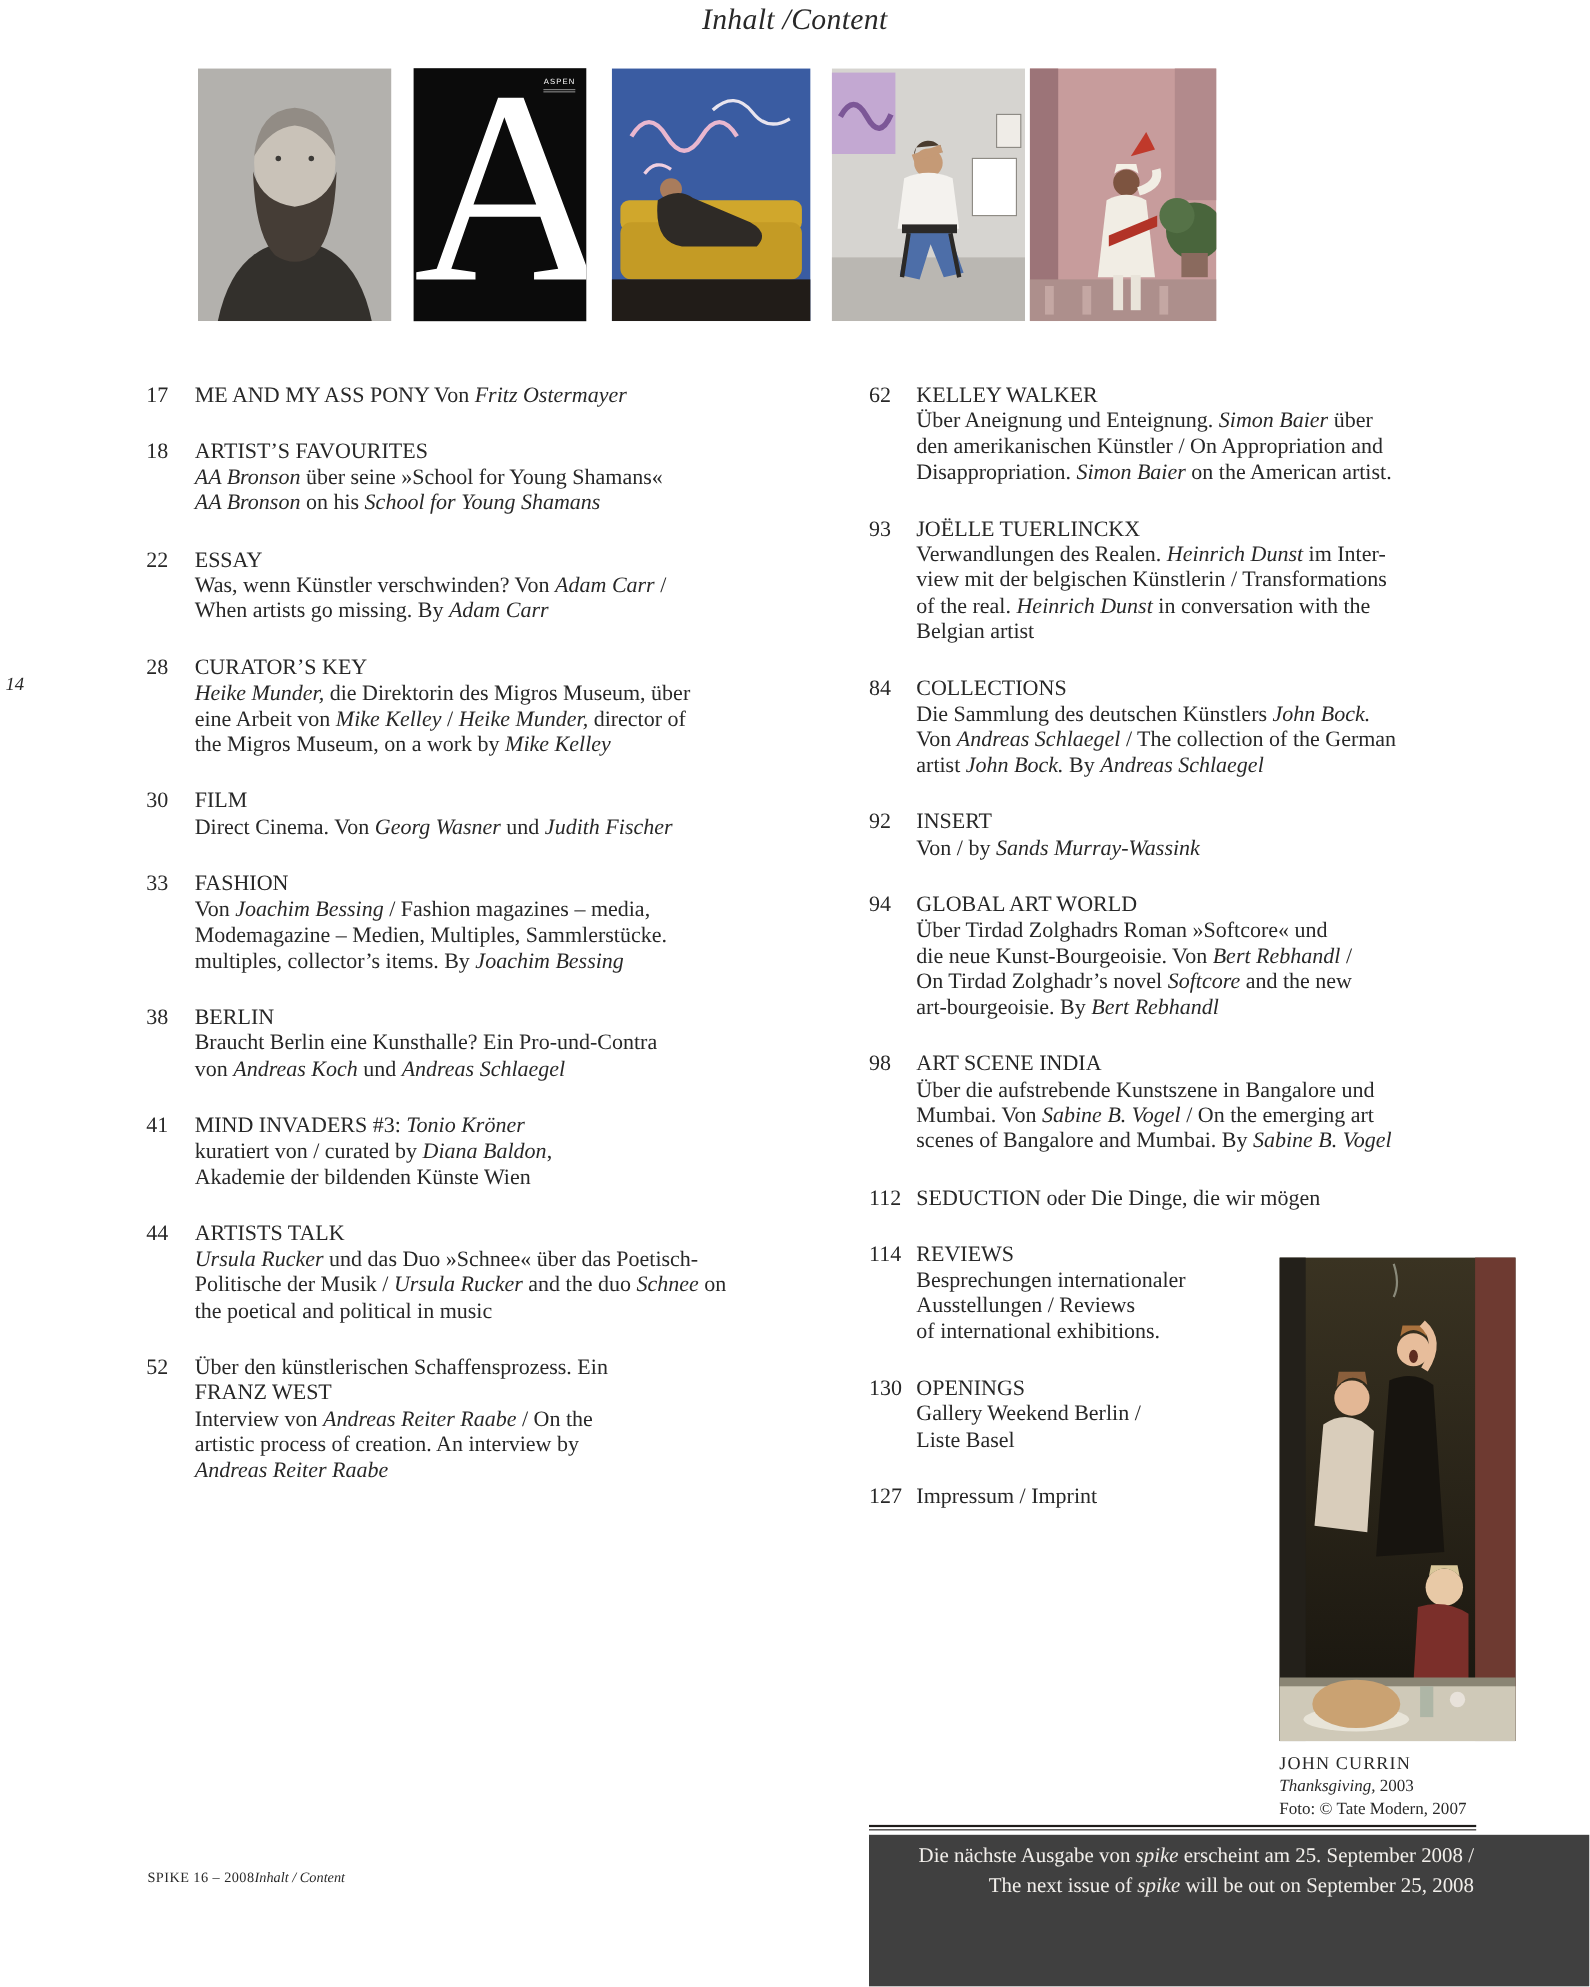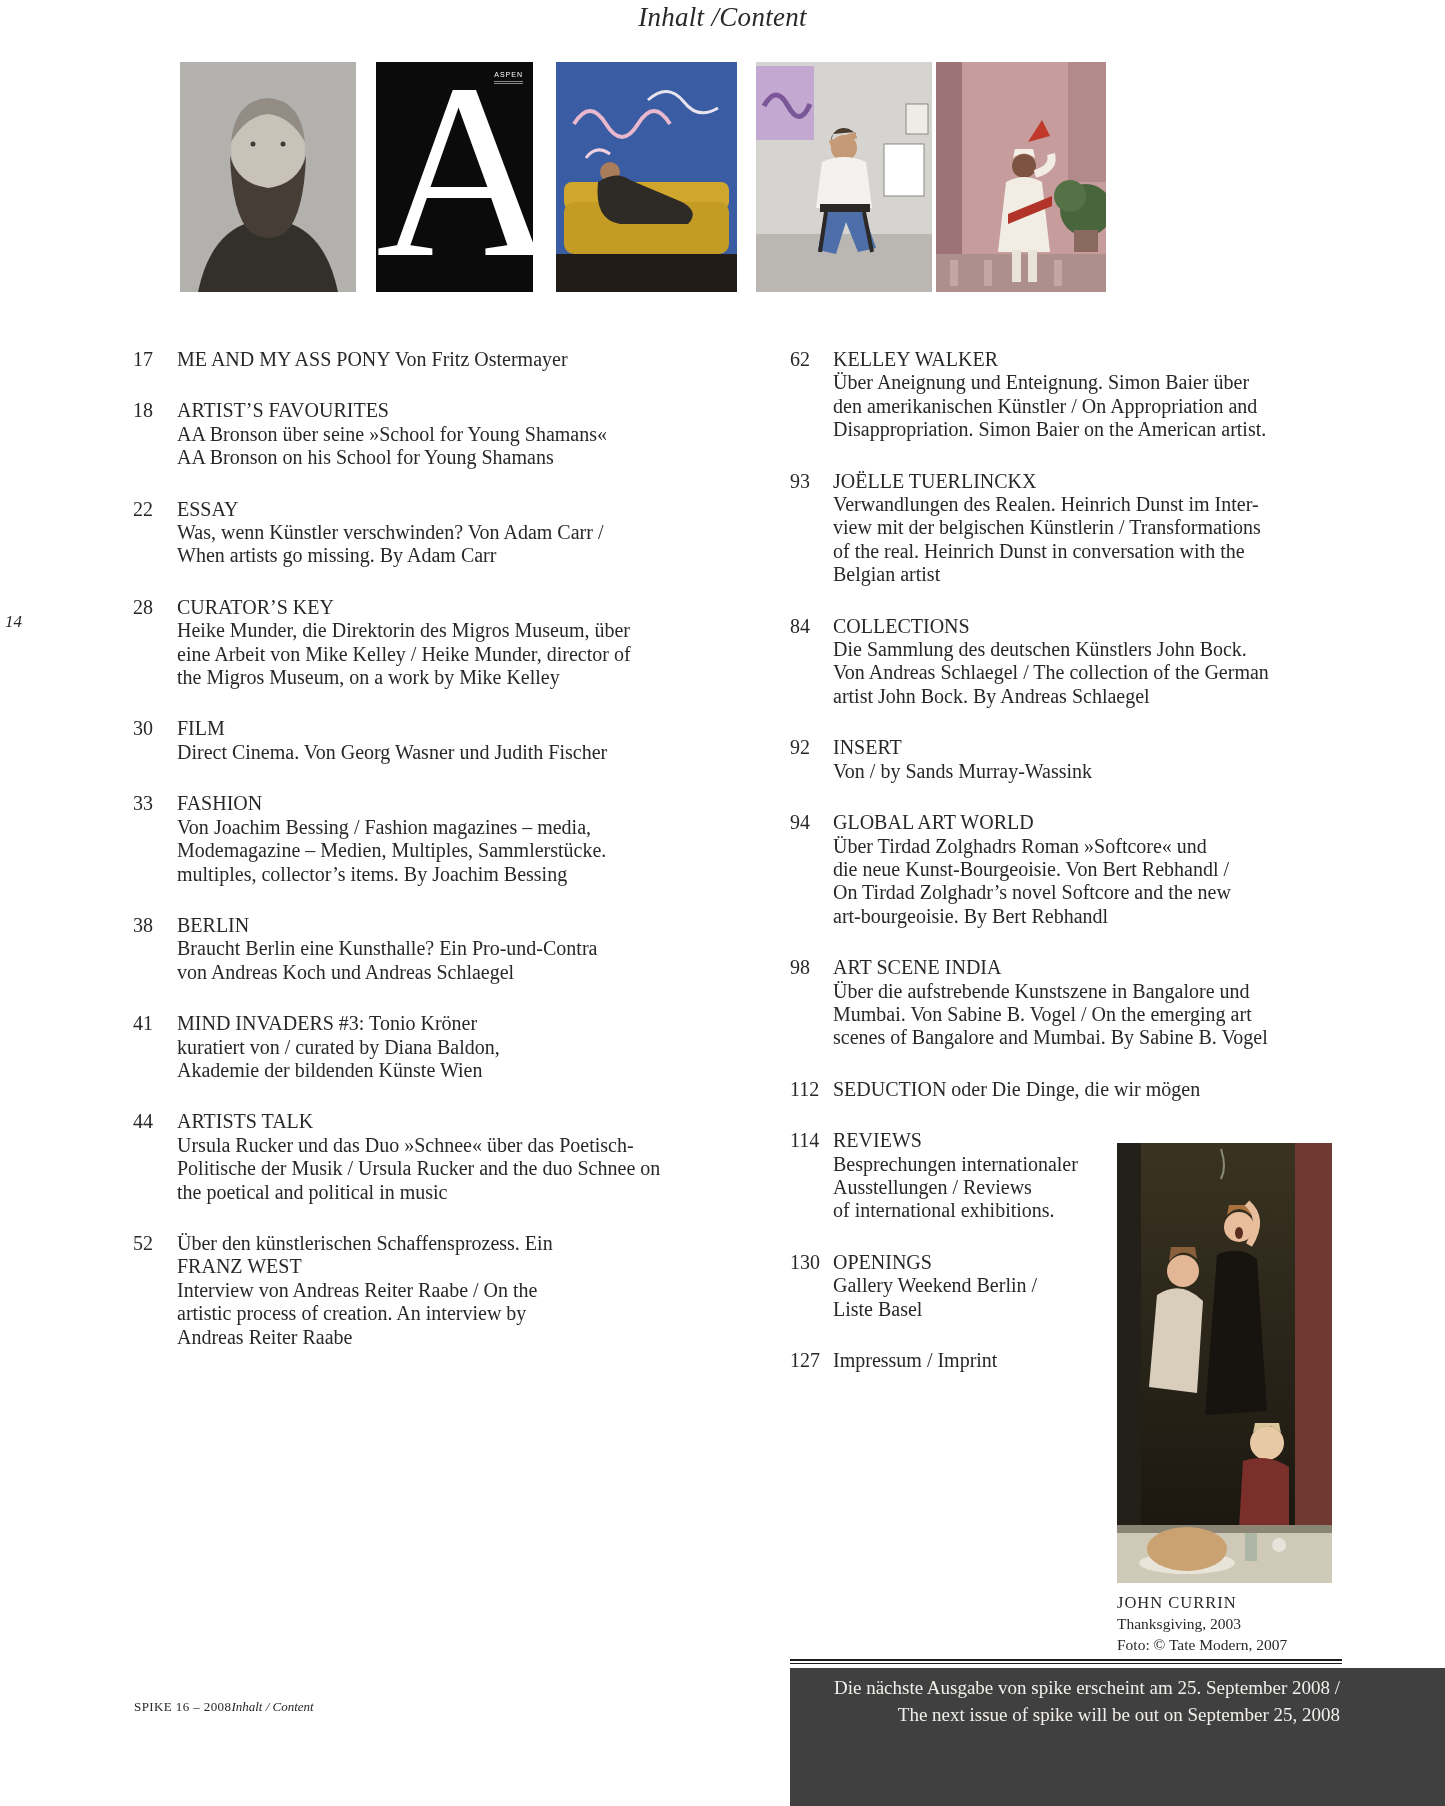--- a/index.html
+++ b/index.html
@@ -4,21 +4,21 @@
 <style>
   html,body{margin:0;padding:0;}
   body{
     position:relative;
     width:1445px;height:1806px;
     background:#ffffff;
     font-family:"Liberation Serif","DejaVu Serif",serif;
     color:#282828;
     overflow:hidden;
   }
-  .it{}
+  .it{font-style:italic;}
   #page-title{
     position:absolute;top:2px;left:0;width:100%;
     text-align:center;font-style:italic;font-size:27px;letter-spacing:0.3px;
   }
   
   .photo{position:absolute;top:62px;height:230px;overflow:hidden;}
   #ph1{left:180px;width:176px;}
   #ph2{left:376px;width:157px;background:#0b0b0b;}
   #ph3{left:556px;width:181px;}
   #ph4{left:756px;width:176px;}
@@ -42,21 +42,21 @@
   .entry .num{position:absolute;left:0;top:0;}
   #col-left .entry .body{margin-left:44px;}
   #col-right .entry .body{margin-left:43px;}
   .line{white-space:nowrap;}
   
   #margin-num{position:absolute;left:5px;top:612px;font-style:italic;font-size:17px;}
   #footer{position:absolute;left:134px;top:1699px;font-size:13px;}
   #footer .issue{letter-spacing:0.4px;}
   #footer .section{font-style:italic;}
   
-  #currin-figure{position:absolute;left:1117px;top:1143px;width:214px;}
+  #currin-figure{position:absolute;left:1163px;top:1143px;width:214px;}
   #currin-figure .painting{width:215px;height:440px;overflow:hidden;}
   #currin-figure .cap{margin-top:9px;font-size:15.5px;line-height:21px;}
   #currin-figure .cap-artist{font-size:16.5px;letter-spacing:1px;}
   
   #box-rule{
     position:absolute;left:790px;top:1659px;width:552px;height:2px;
     border-top:2px solid #1d1b1a;border-bottom:1px solid #1d1b1a;
   }
   #next-issue{
     position:absolute;left:790px;top:1668px;width:655px;height:138px;

